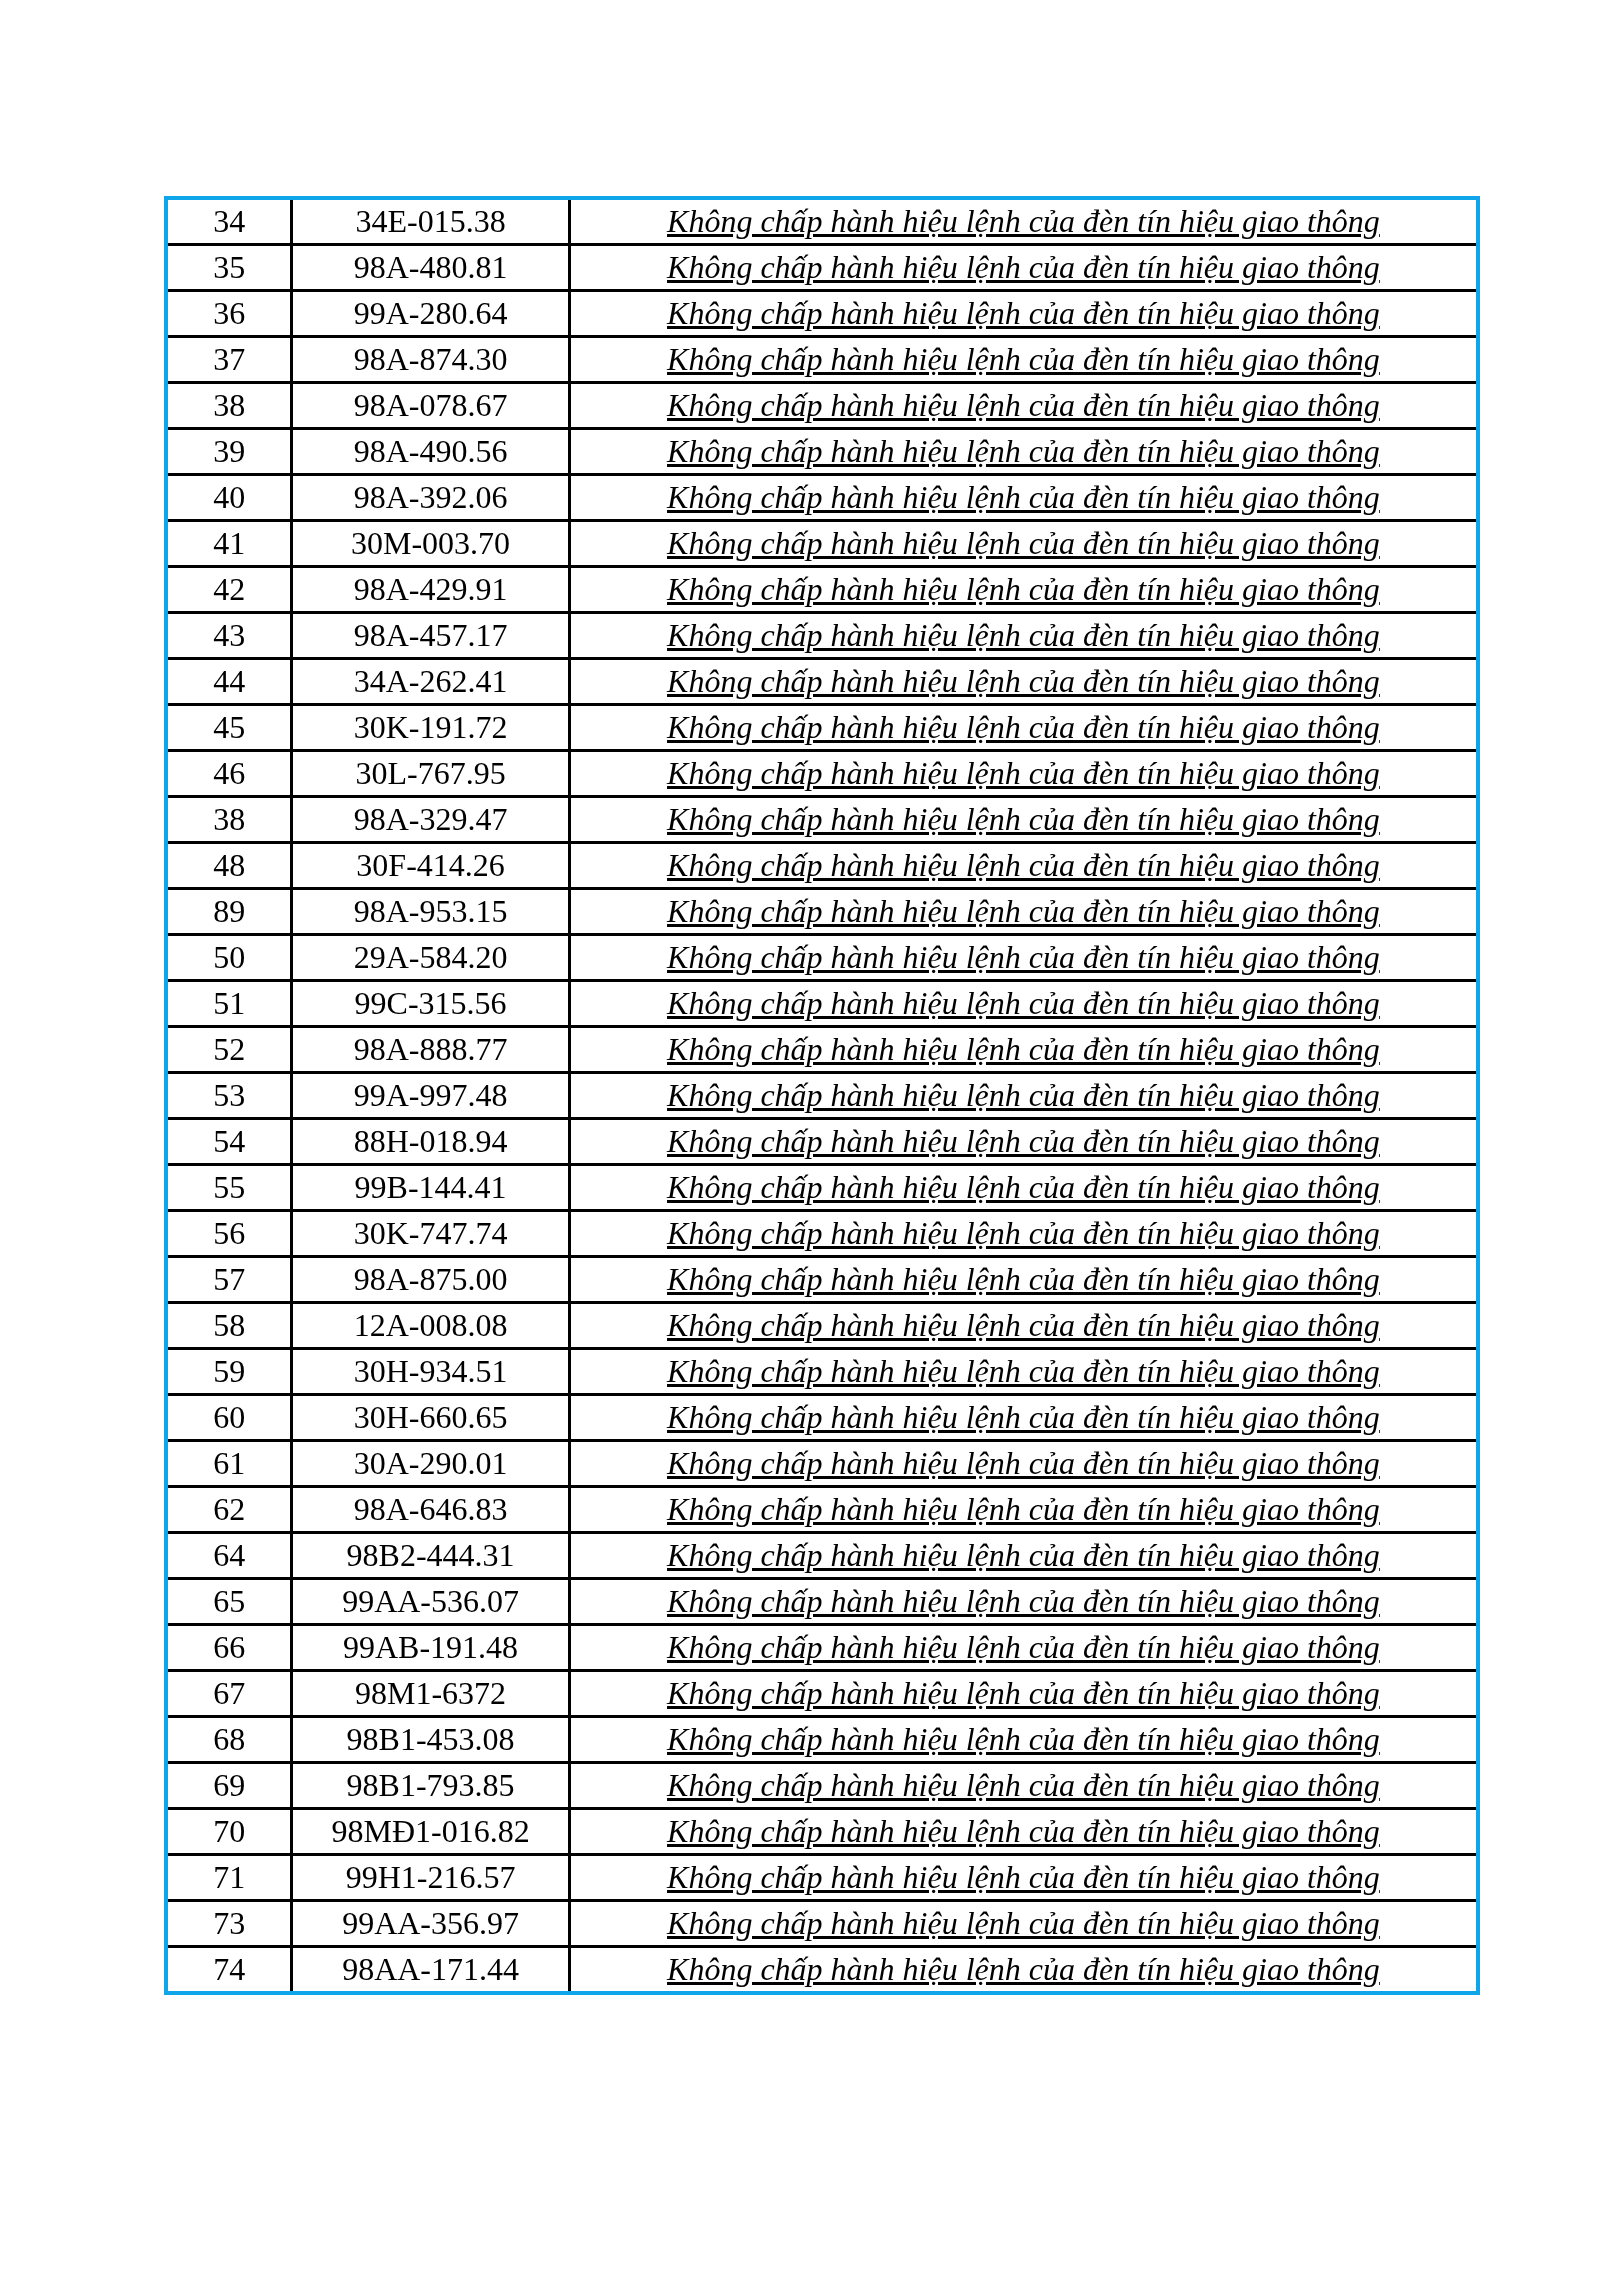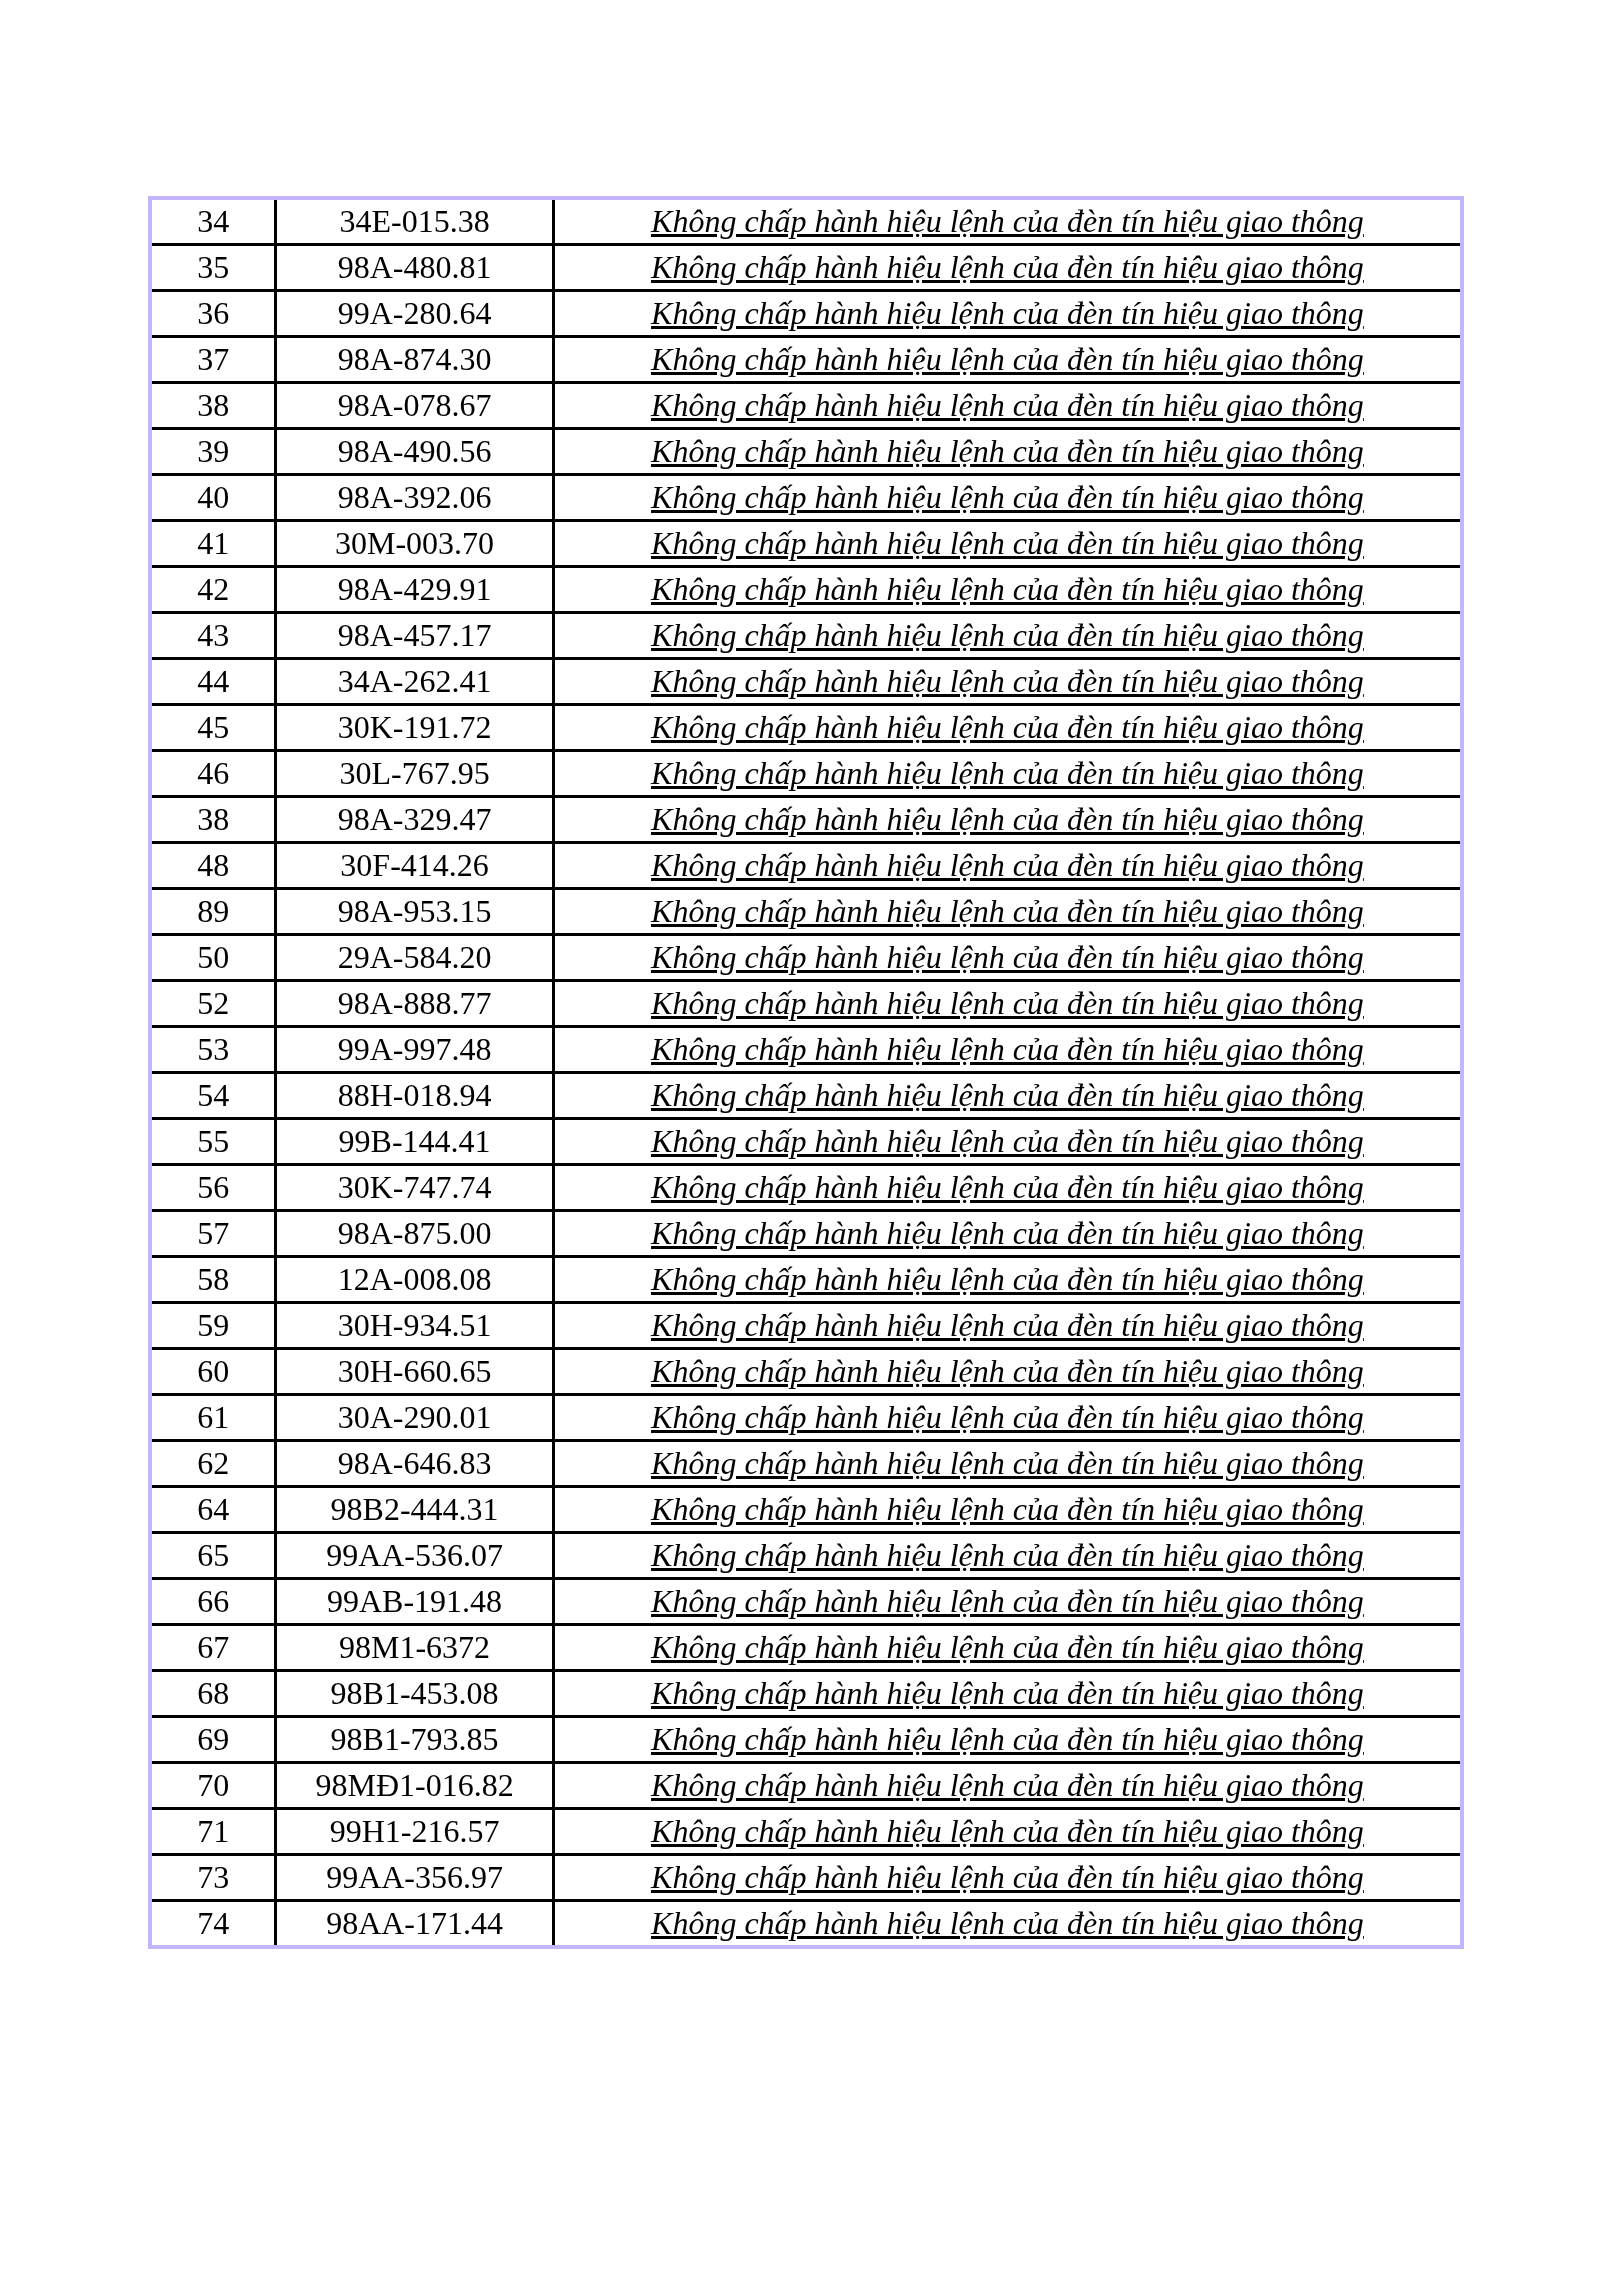--- a/index.html
+++ b/index.html
@@ -15,26 +15,26 @@
   }
   .doc-page {
     position: absolute;
     left: 0; top: 0;
     width: 1623px;
     height: 2295px;
     background: #ffffff;
   }
   table.violations {
     position: absolute;
-    left: 148px;
+    left: 164px;
     top: 196px;
     border-collapse: collapse;
     table-layout: fixed;
     width: 1302px;
-    border: 4px solid #c4b5fd;
+    border: 4px solid #0ea5e9;
   }
   table.violations td {
     border: 3.2px solid #000000;
     height: 43px;
     padding: 0 3.2px;
     text-align: center;
     vertical-align: middle;
     color: #000000;
     font-size: 32px;
     line-height: 1.05;
@@ -134,20 +134,25 @@
           <td class="col-num">89</td>
           <td class="col-plate">98A-953.15</td>
           <td class="col-violation">Không chấp hành hiệu lệnh của đèn tín hiệu giao thông</td>
         </tr>
         <tr>
           <td class="col-num">50</td>
           <td class="col-plate">29A-584.20</td>
           <td class="col-violation">Không chấp hành hiệu lệnh của đèn tín hiệu giao thông</td>
         </tr>
         <tr>
+          <td class="col-num">51</td>
+          <td class="col-plate">99C-315.56</td>
+          <td class="col-violation">Không chấp hành hiệu lệnh của đèn tín hiệu giao thông</td>
+        </tr>
+        <tr>
           <td class="col-num">52</td>
           <td class="col-plate">98A-888.77</td>
           <td class="col-violation">Không chấp hành hiệu lệnh của đèn tín hiệu giao thông</td>
         </tr>
         <tr>
           <td class="col-num">53</td>
           <td class="col-plate">99A-997.48</td>
           <td class="col-violation">Không chấp hành hiệu lệnh của đèn tín hiệu giao thông</td>
         </tr>
         <tr>

